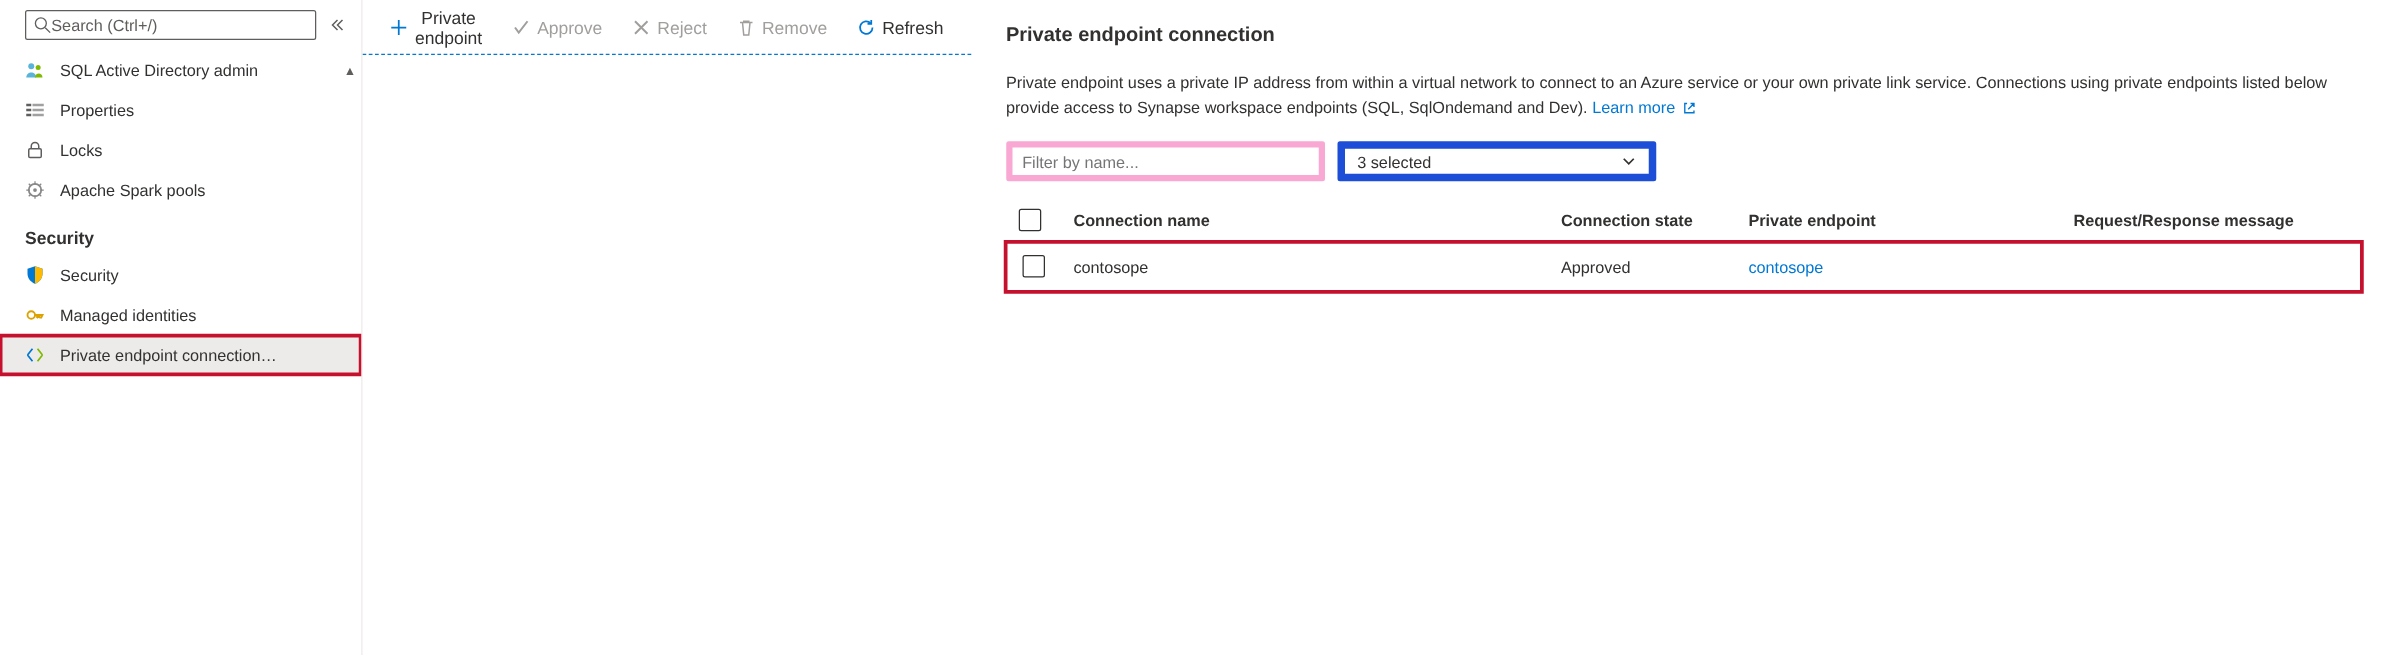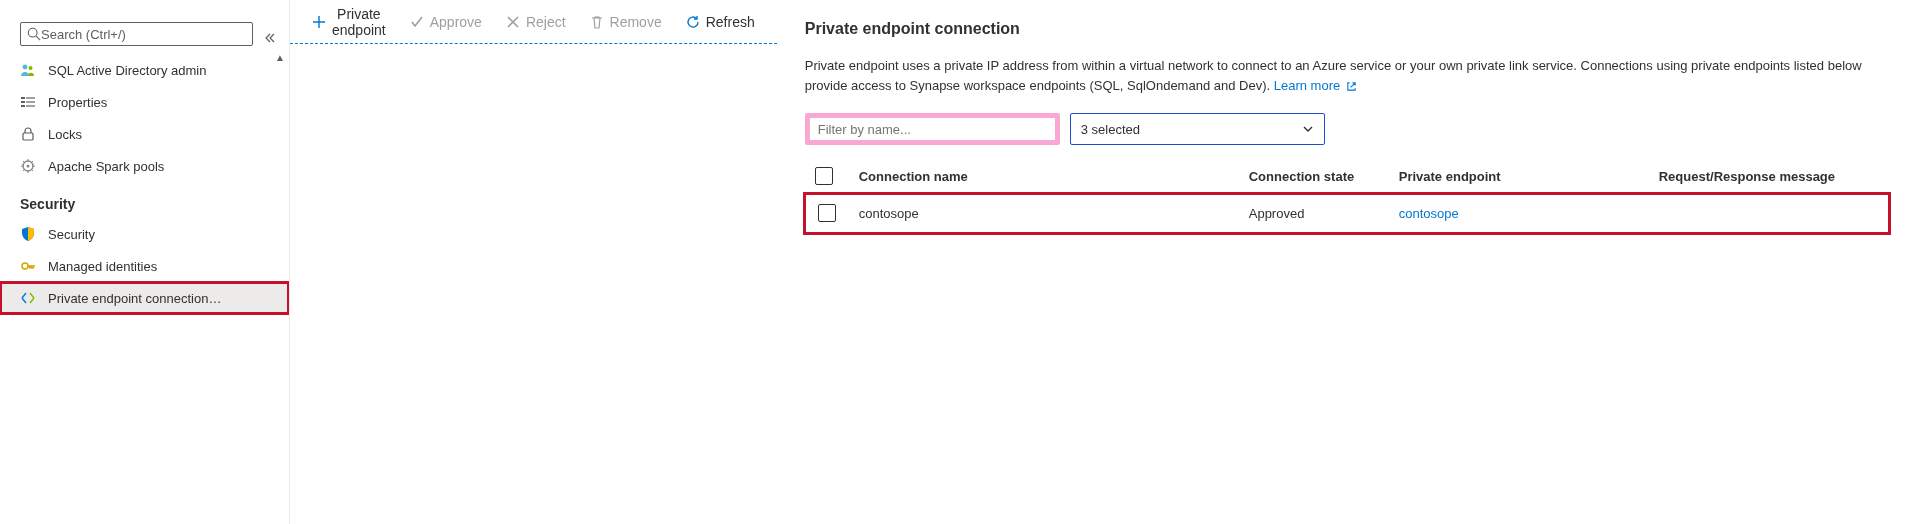--- a/index.html
+++ b/index.html
@@ -17,23 +17,22 @@
     .sidebar {
       width: 290px;
       border-right: 1px solid #edebe9;
       display: flex;
       flex-direction: column;
       position: relative;
     }
     .search-wrap {
       padding: 8px 12px 8px 20px;
       display: flex;
-      align-items: flex-end;
+      align-items: center;
       gap: 8px;
-      margin-top: 14px;
     }
     .search-box {
       flex: 1;
       border: 1px solid #605e5c;
       border-radius: 2px;
       height: 24px;
       display: flex;
       align-items: center;
       padding: 0 6px;
       color: #605e5c;
@@ -137,21 +136,21 @@
       height: 32px;
       border: 5px solid #f9a8d4;
       border-radius: 2px;
       padding: 0 8px;
       font-size: 13px;
       font-family: inherit;
     }
     .select-box {
       width: 255px;
       height: 32px;
-      border: 1px solid #1d4ed8;
+      border: 6px solid #1d4ed8;
       border-radius: 2px;
       display: flex;
       align-items: center;
       justify-content: space-between;
       padding: 0 10px;
       font-size: 13px;
       cursor: pointer;
     }
     table.data {
       border-collapse: collapse;

